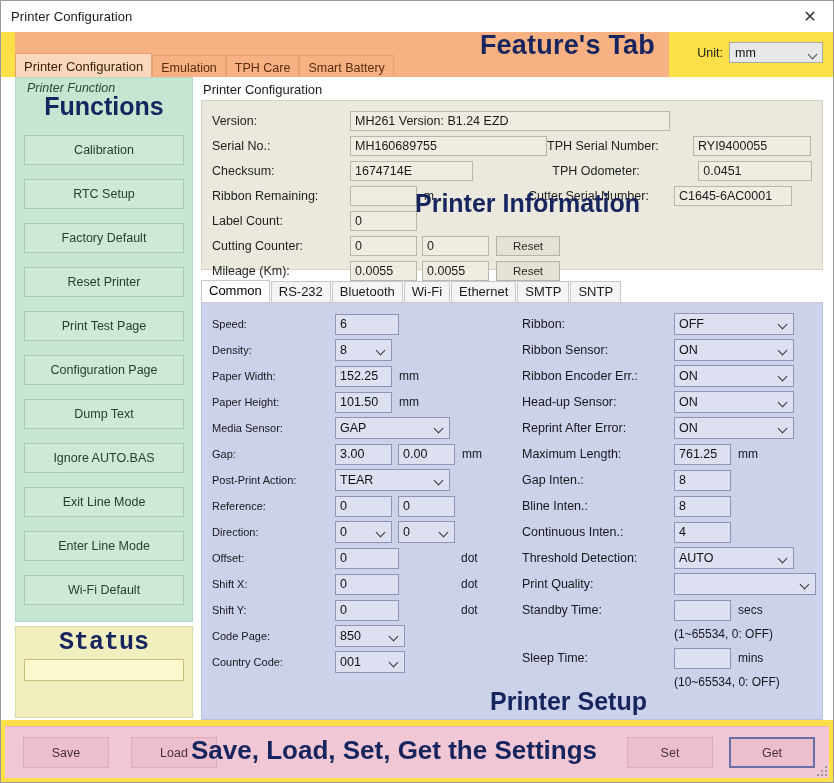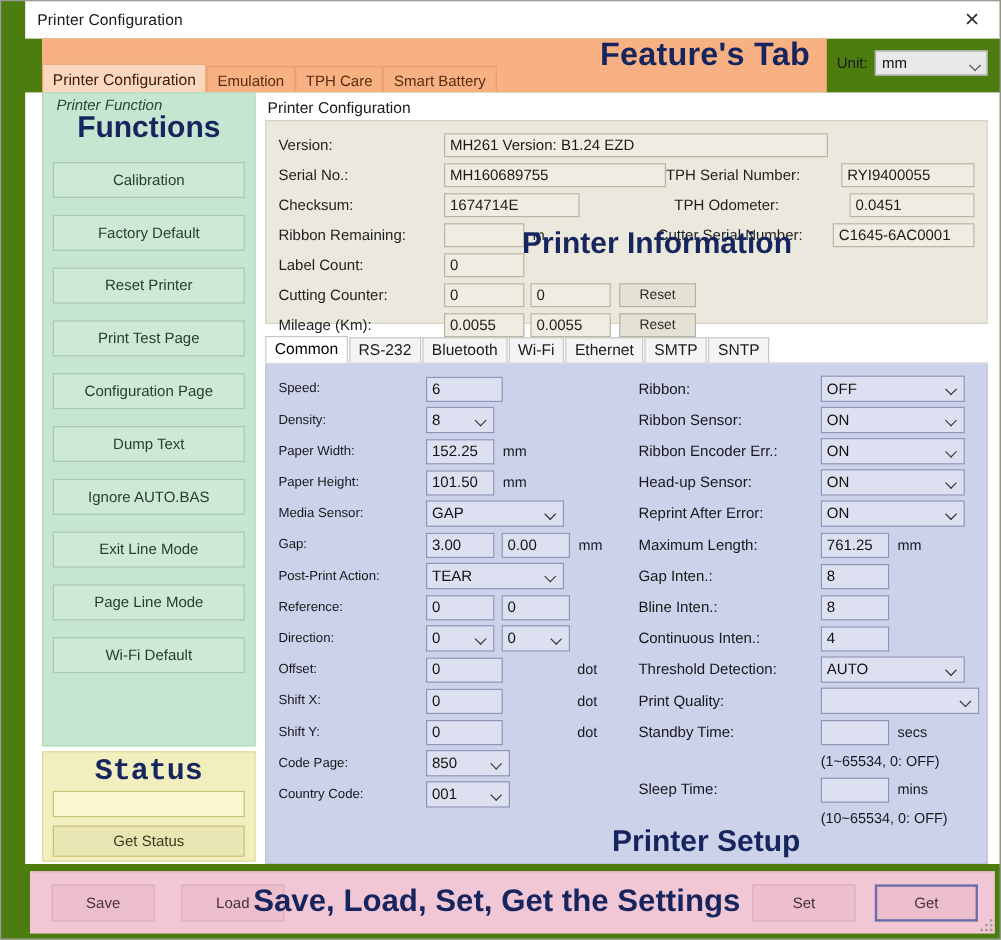--- a/index.html
+++ b/index.html
@@ -6,23 +6,23 @@
   html, body {
     margin: 0; padding: 0;
     width: 834px; height: 783px;
     font-family: "Liberation Sans", sans-serif;
     background: #f0f0f0;
     overflow: hidden;
   }
   .window {
     position: absolute; left:0; top:0;
     width: 834px; height: 783px;
-    background: #4d7c0f;
+    background: #fde047;
     border: 1px solid #9a9a9a;
-    display: flex; flex-direction: column; padding-left: 20px;
+    display: flex; flex-direction: column;
   }
   
   .titlebar {
     height: 31px; flex: 0 0 31px;
     background: #ffffff;
     display: flex; align-items: center;
     border-bottom: 1px solid #ffffff;
     position: relative;
   }
   .title-text {
@@ -315,34 +315,34 @@
     <div class="sel unit-sel">mm</div>
   </div>
 
   <div class="body">
 
     <div class="leftcol">
       <div class="fn-group">
         <div class="grp-legend">Printer Function</div>
         <div class="big-ovl">Functions</div>
         <button class="fn-btn">Calibration</button>
+        <button class="fn-btn">RTC Setup</button>
         <button class="fn-btn">Factory Default</button>
         <button class="fn-btn">Reset Printer</button>
         <button class="fn-btn">Print Test Page</button>
         <button class="fn-btn">Configuration Page</button>
         <button class="fn-btn">Dump Text</button>
         <button class="fn-btn">Ignore AUTO.BAS</button>
         <button class="fn-btn">Exit Line Mode</button>
-        <button class="fn-btn">Page Line Mode</button>
+        <button class="fn-btn">Enter Line Mode</button>
         <button class="fn-btn">Wi-Fi Default</button>
       </div>
       <div class="status-group">
         <div class="status-title">Status</div>
         <div class="status-input"></div>
-        <button class="status-btn">Get Status</button>
       </div>
     </div>
 
     <div class="rightcol">
       <div class="section-label">Printer Configuration</div>
 
       <div class="info-panel">
         <div class="info-ovl">Printer Information</div>
 
         <div class="irow">

